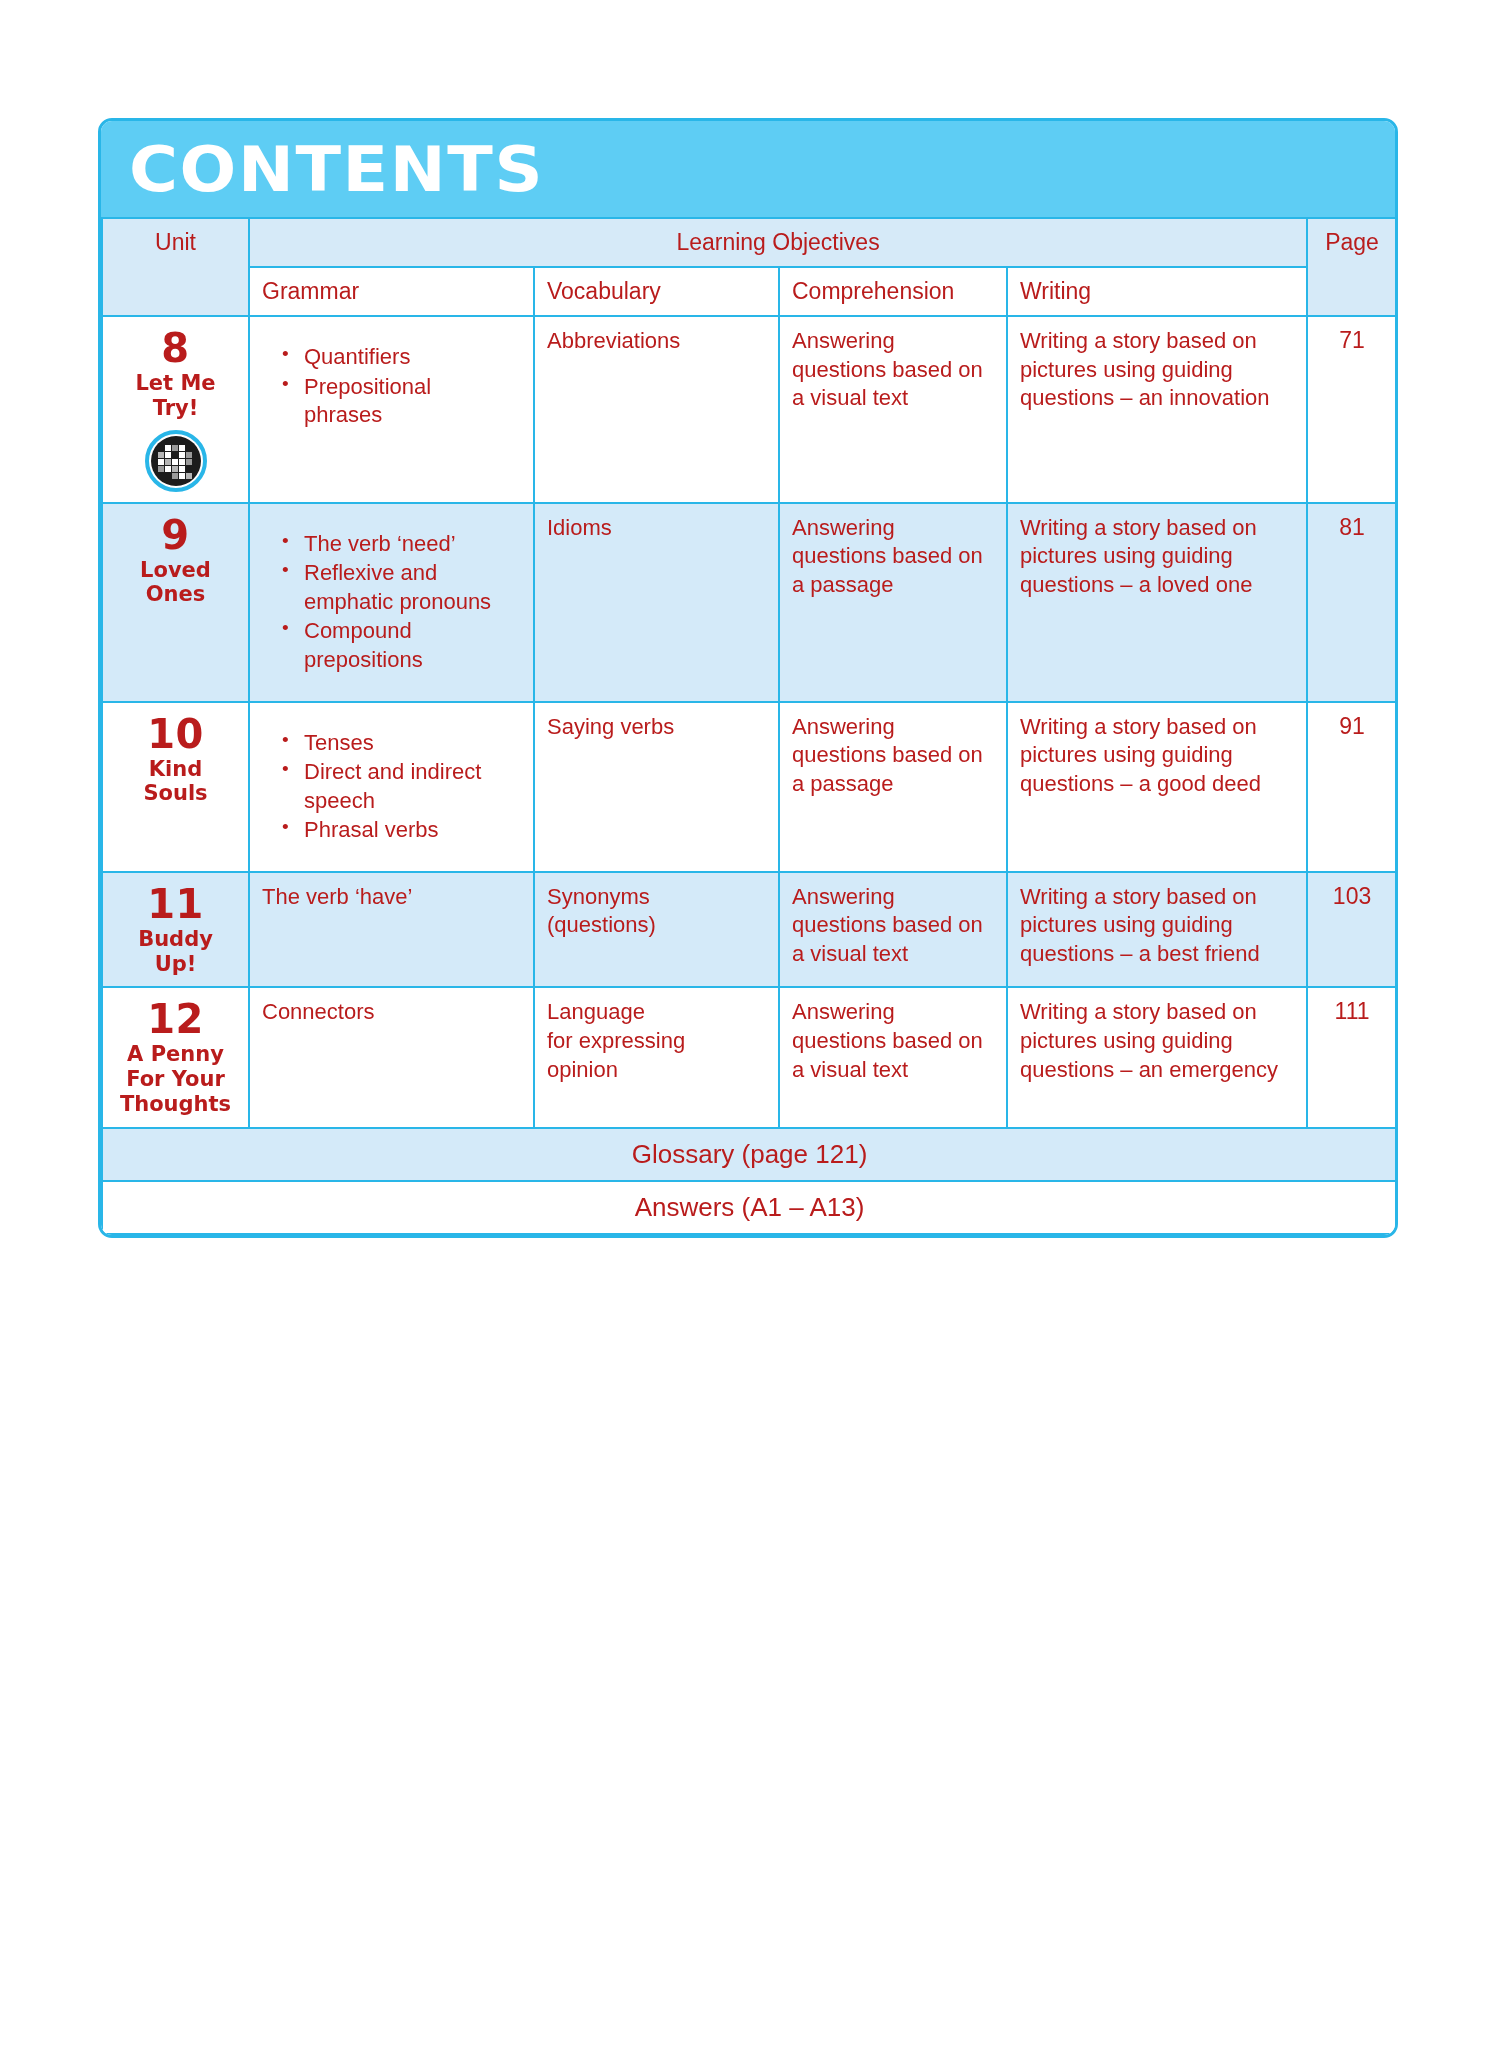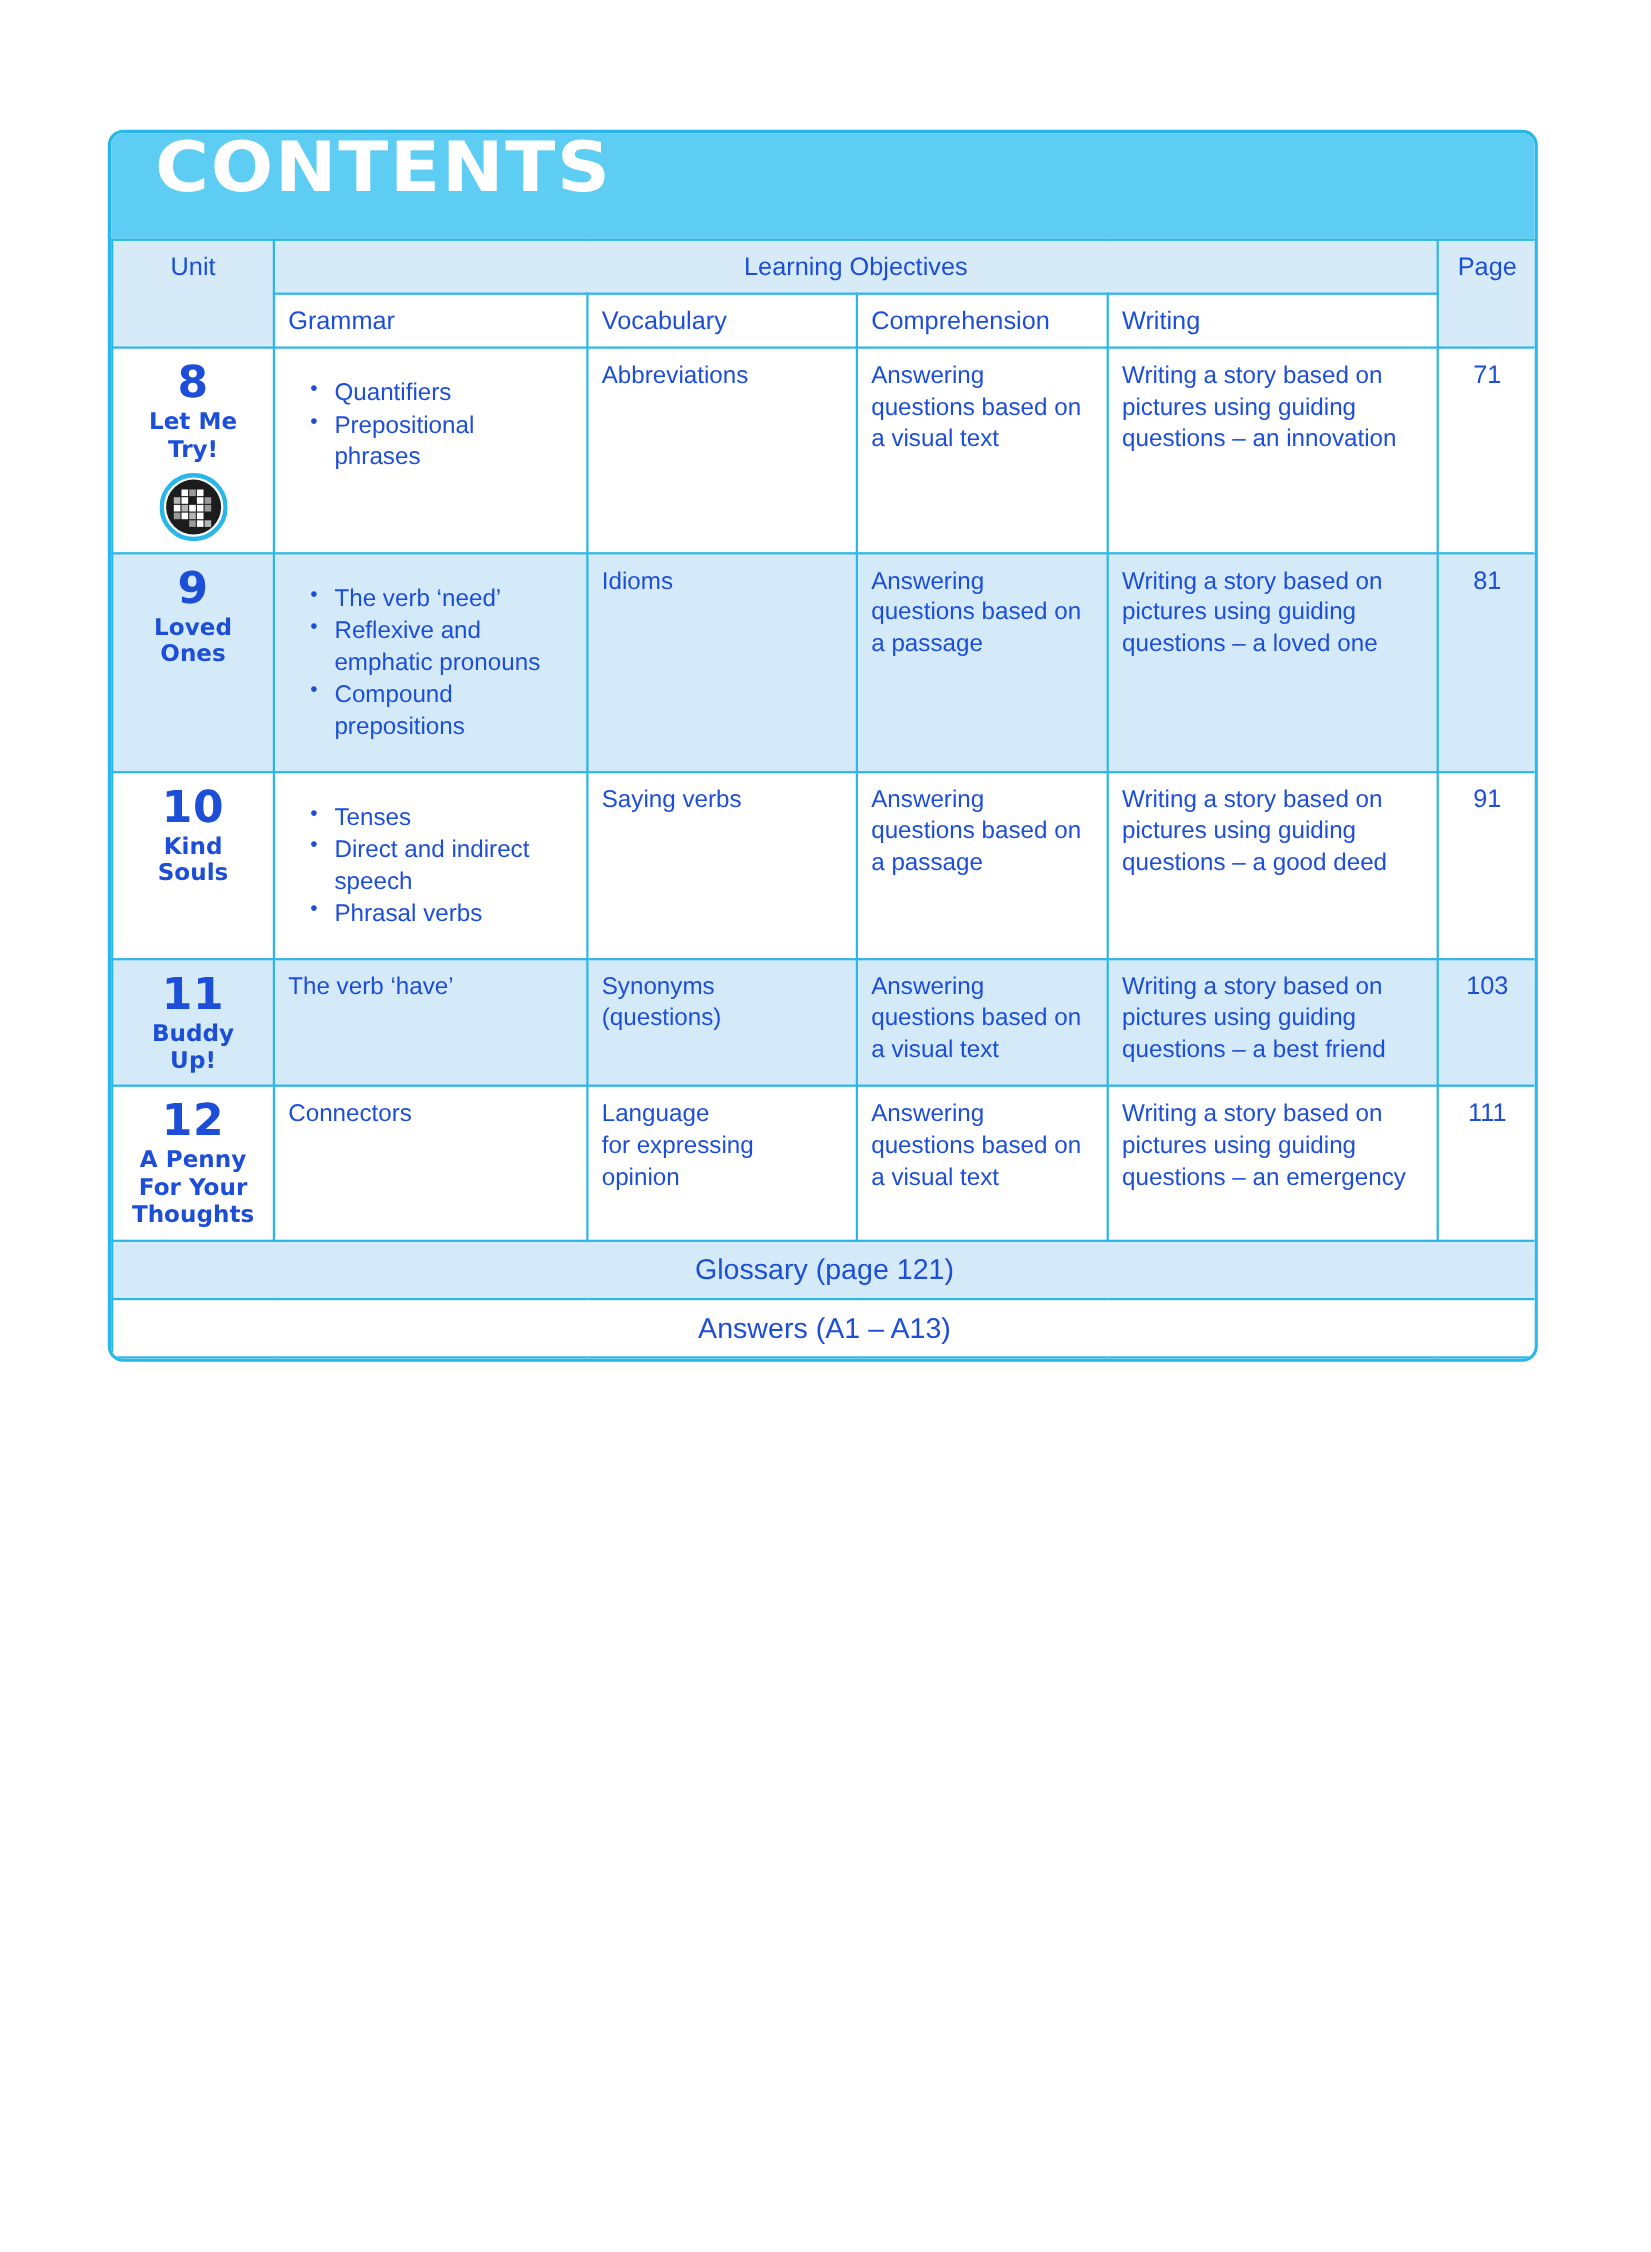--- a/index.html
+++ b/index.html
@@ -32,41 +32,42 @@
     box-sizing: border-box;
     overflow: hidden;
     background: #ffffff;
   }
 
   
   .banner {
     background: #5ecdf4;
     height: 96px;
     display: flex;
-    padding-left: 40px;
+    align-items: center;
+    padding-left: 28px;
     box-sizing: border-box;
   }
   .banner-title {
     color: #ffffff;
     font-size: 63px;
     font-weight: bold;
     letter-spacing: 1.5px;
     line-height: 1;
     font-family: "DejaVu Sans", sans-serif;
     transform: scaleX(1.06);
     transform-origin: left center;
   }
 
   
   table.toc {
     width: 100%;
     border-collapse: collapse;
     table-layout: fixed;
     font-size: 21px;
-    color: #1d4ed8;
+    color: #b91c1c;
   }
   table.toc td, table.toc th {
     border: 2px solid #29b6e8;
     box-sizing: border-box;
     vertical-align: top;
     padding: 10px 12px;
     font-weight: normal;
   }
 
   

